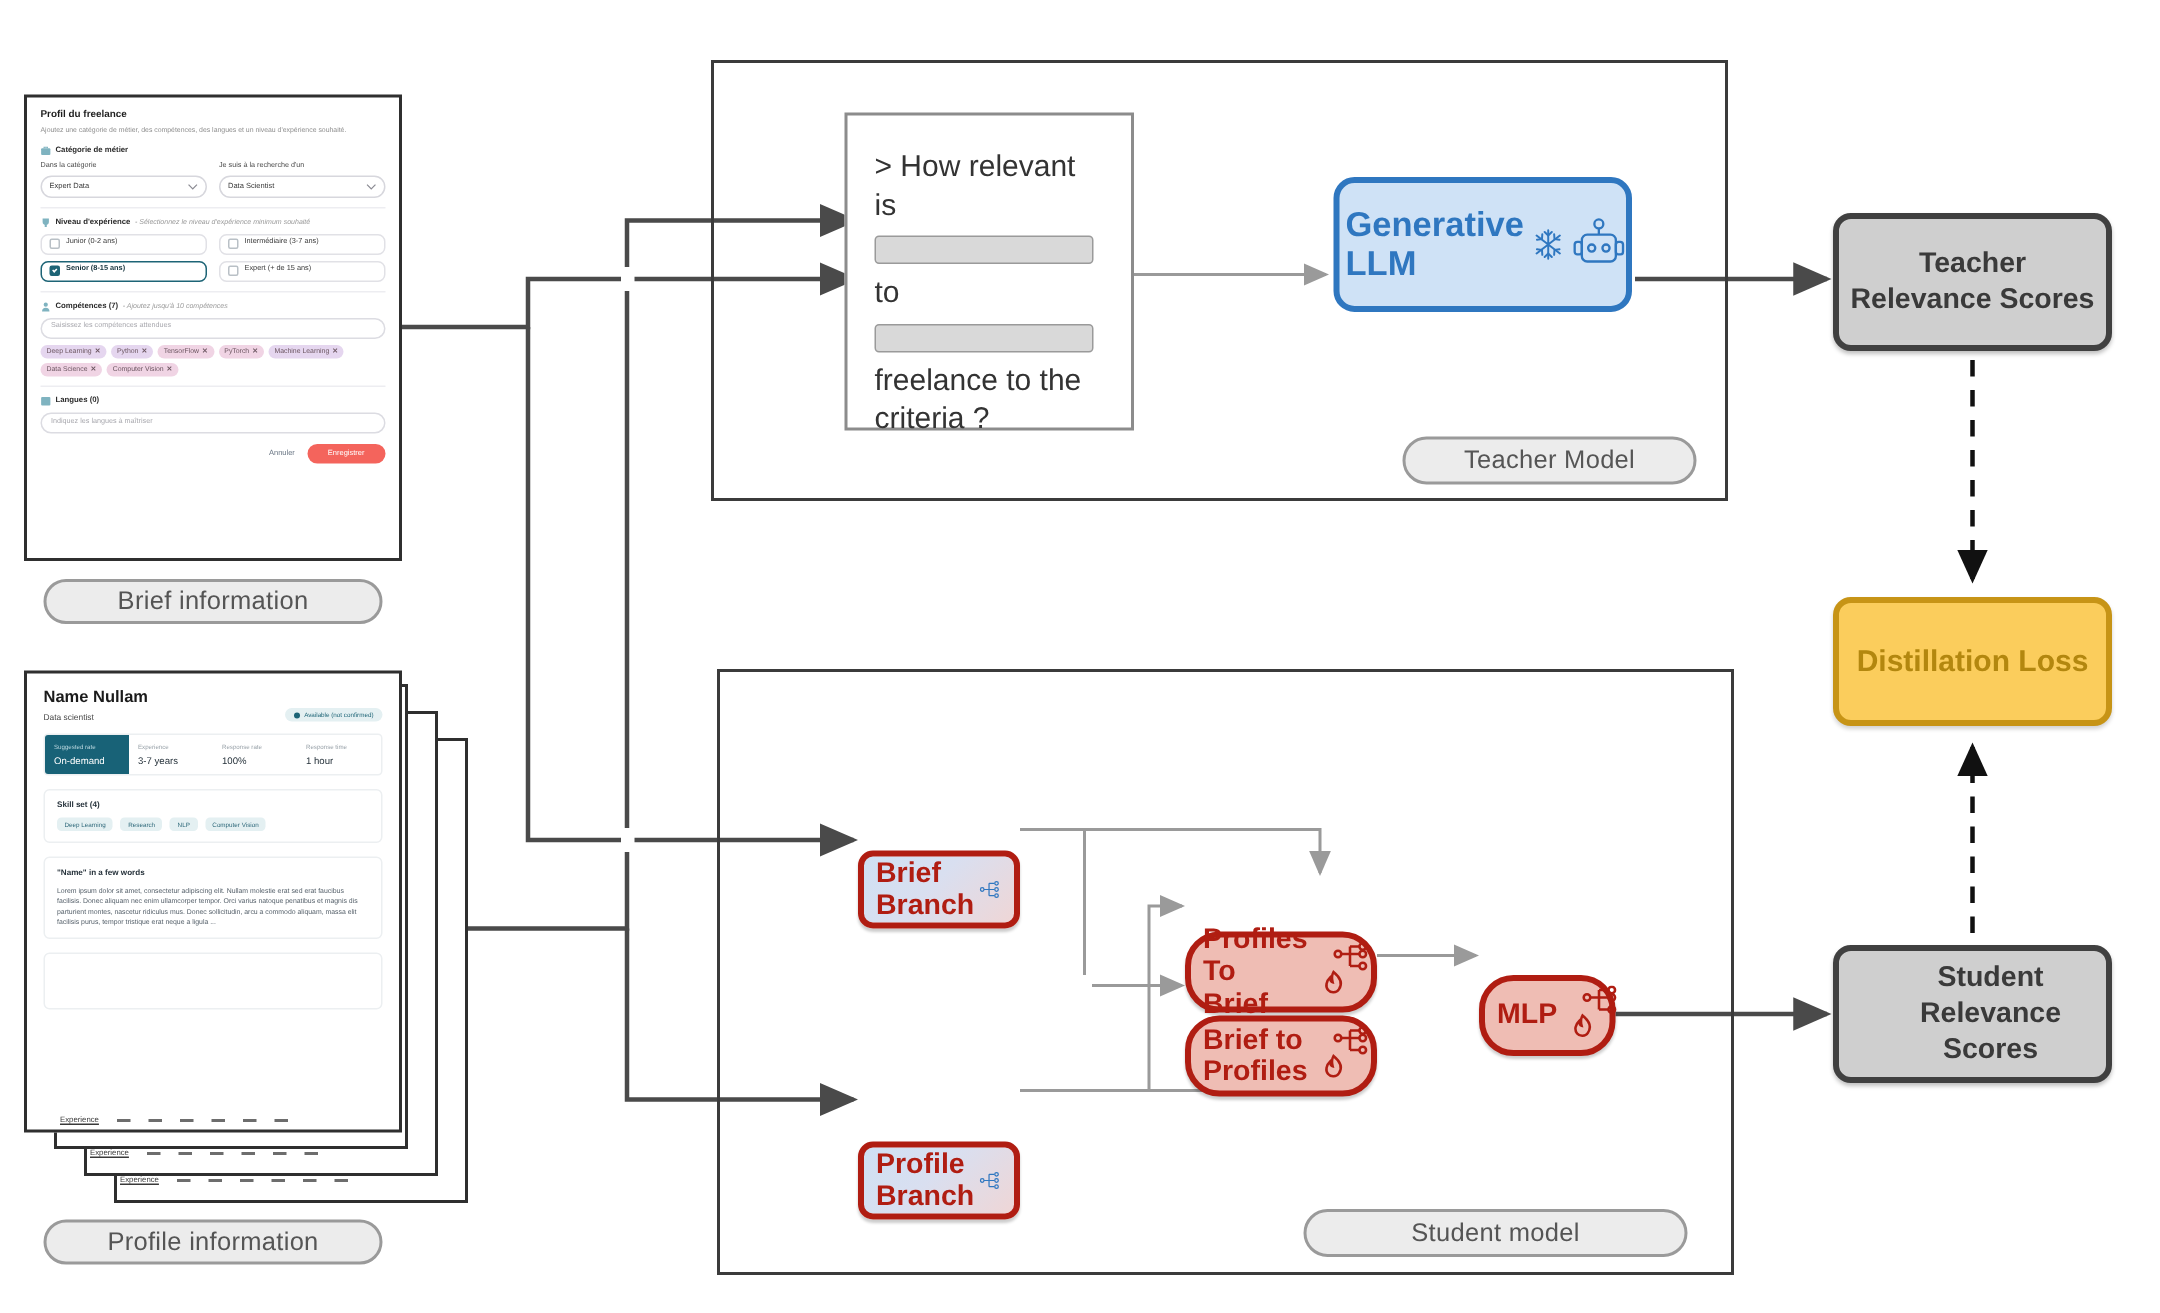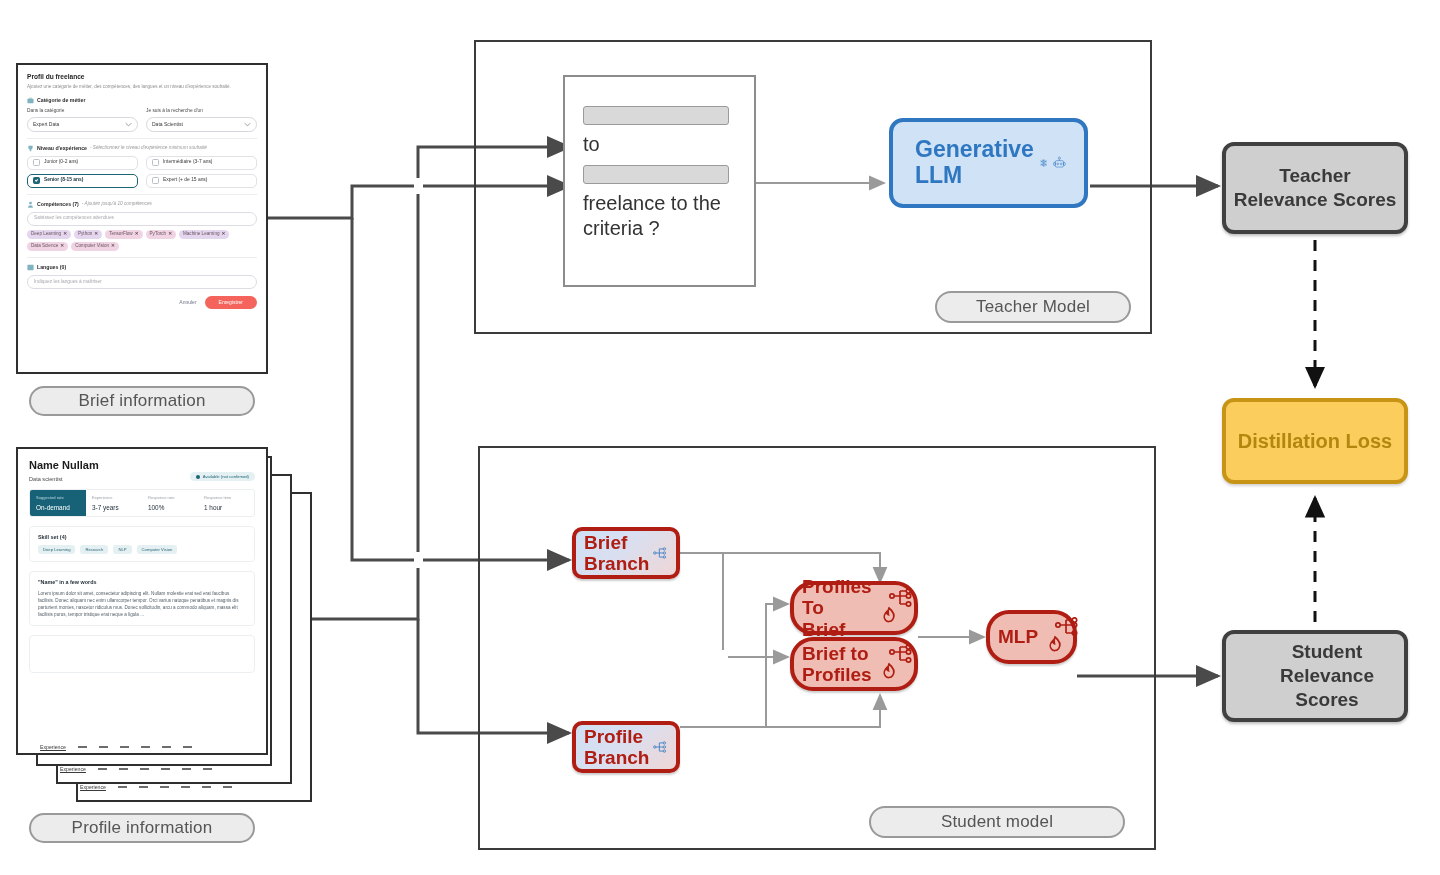--- a/index.html
+++ b/index.html
@@ -27,28 +27,28 @@
            display:flex;align-items:center;justify-content:center;
            color:#b3870f;font-weight:bold;font-size:20px;text-align:center;
            box-shadow:0 2px 3px rgba(0,0,0,.18);}
 
   .promptbox{border:2px solid #8c8c8c;background:#ffffff;
              padding:22px 18px 18px 18px;font-size:20px;color:#333;line-height:1.28;}
   .promptbox .slot{height:17px;background:#d9d9d9;border:1px solid #9a9a9a;
                    border-radius:3px;margin:7px 0 7px 0;width:144px;}
 
   .llmbox{border:4px solid #2f77c0;background:#cfe2f6;border-radius:14px;
-          display:flex;align-items:center;gap:6px;padding:0 18px;
+          display:flex;align-items:center;gap:6px;padding:0 0;
           color:#2f77c0;font-weight:bold;font-size:23px;line-height:1.12;}
 
   
   .redbox{border:4px solid #b01d12;border-radius:10px;display:flex;align-items:center;
           justify-content:space-between;gap:4px;padding:0 8px;
           color:#b01d12;font-weight:bold;font-size:19px;line-height:1.12;
-          box-shadow:0 2px 2px rgba(0,0,0,.2);}
+          box-shadow:0 2px 2px rgba(0,0,0,.2);margin-top:40px;}
   .redbox.branch{background:linear-gradient(135deg,#cfe0f3 0%,#d9dff0 45%,#efd6d6 100%);}
   .redbox.deep{background:#efbdb4;border-radius:23px;}
   .redbox .ic{display:flex;align-items:center;gap:2px;}
 
   
   .mockcard{background:#fff;border:2px solid #2f2f2f;overflow:hidden;}
   .form{padding:8px 9px;font-size:5.2px;color:#3d3d3d;line-height:1.35;}
   .form h4{margin:0 0 2px 0;font-size:6.6px;color:#1e1e1e;}
   .form .sub{font-size:4.6px;color:#8e8e8e;margin-bottom:7px;}
   .form .sect{display:flex;align-items:center;gap:3px;font-size:5.2px;font-weight:bold;
@@ -158,20 +158,21 @@
 
     <g fill="none" stroke="#111" stroke-width="3" stroke-dasharray="11 9">
       <path d="M1315,240 L1315,386" marker-end="url(#ahB)"></path>
       <path d="M1315,622 L1315,498" marker-end="url(#ahB)"></path>
     </g>
   </svg>
 
   <div class="abs group-frame" style="left:474px;top:40px;width:678px;height:294px;"></div>
 
   <div class="abs promptbox" style="left:563px;top:75px;width:193px;height:212px;">
+    <div>&gt; How relevant is</div>
     <div class="slot"></div>
     <div>to</div>
     <div class="slot"></div>
     <div>freelance to the criteria ?</div>
   </div>
 
   <div class="abs llmbox" style="left:889px;top:118px;width:199px;height:90px;">
     <div style="padding-left:4px;">
       <div>Generative</div>
       <div>LLM</div>

